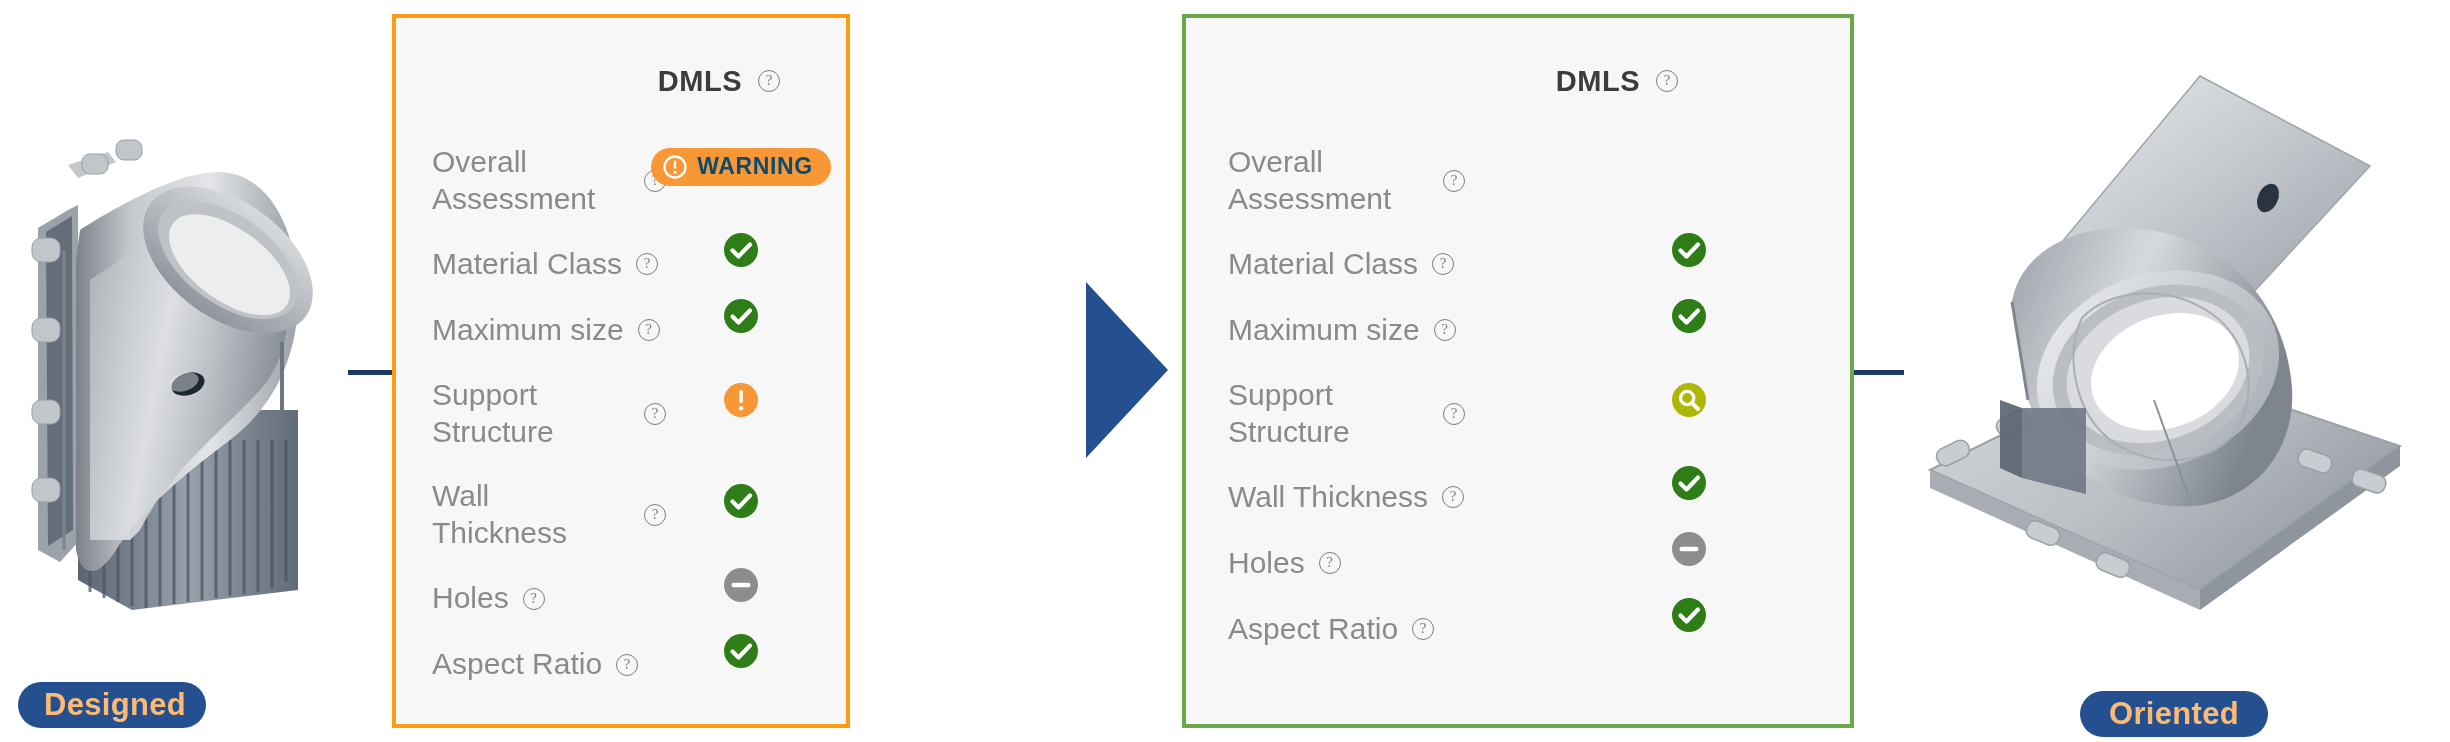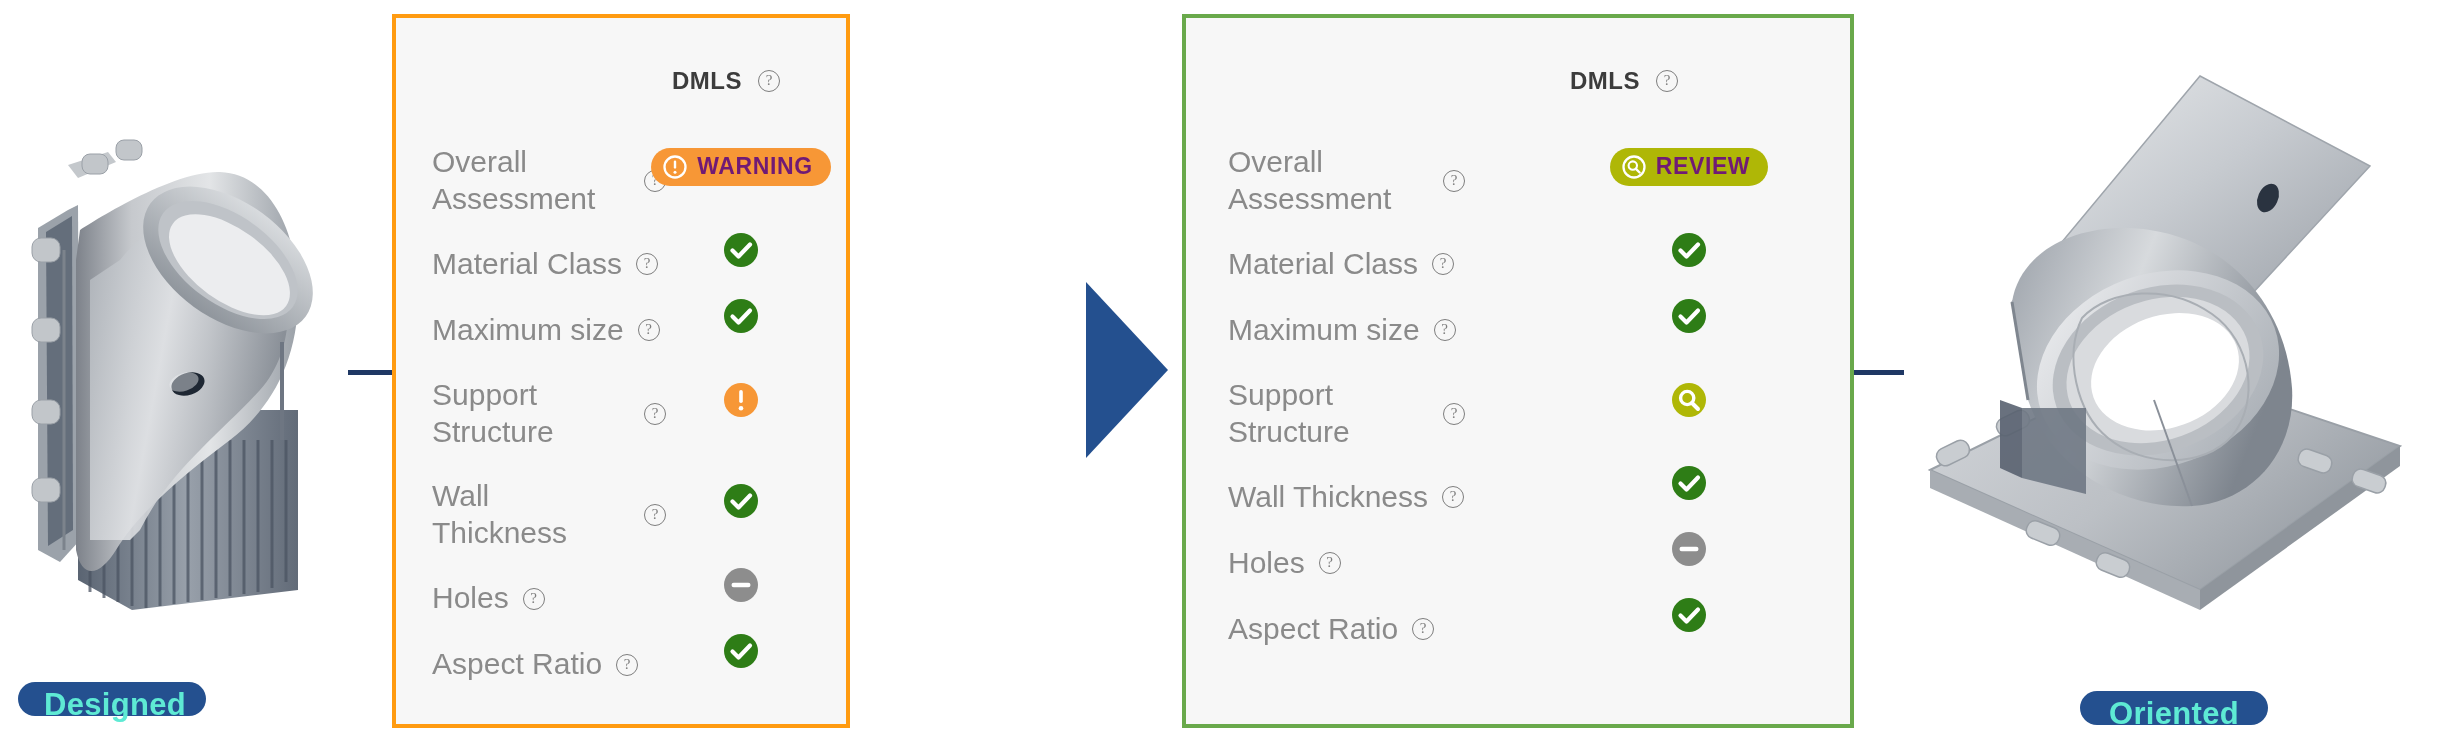--- a/index.html
+++ b/index.html
@@ -12,26 +12,26 @@
   #stage { position: relative; width: 2450px; height: 742px; background:#fff; }
 
   
   .model-stage { position: absolute; }
   .model-stage svg { display:block; }
 
   
   .name-pill {
     position: absolute;
     background: #24508F;
-    color: #5eead4;
+    color: #fdba74;
     font-weight: bold;
     font-size: 31px;
     letter-spacing: 0.3px;
     border-radius: 26px;
-    height: 34px;
+    height: 46px;
     line-height: 46px;
     text-align: center;
     padding: 0 26px;
     white-space: nowrap;
   }
 
   
   .connector {
     position: absolute;
     height: 5px;
@@ -61,21 +61,21 @@
   }
 
   .panel-head {
     display: flex;
     align-items: center;
     justify-content: flex-end;
     height: 58px;
     padding-right: 36px;
   }
   .proc-name {
-    font-size: 24px;
+    font-size: 29px;
     font-weight: bold;
     color: #3C3C3C;
     letter-spacing: 0.5px;
   }
 
   .rows { display: flex; flex-direction: column; flex: 1 1 auto; }
 
   .row {
     display: flex;
     align-items: center;
@@ -127,21 +127,21 @@
   
   .s-icon { display:block; }
 
   
   .badge {
     display: inline-flex;
     align-items: center;
     gap: 9px;
     border-radius: 22px;
     padding: 6px 18px 6px 11px;
-    color: #701a75;
+    color: #0c4a6e;
     font-weight: bold;
     font-size: 23px;
     letter-spacing: 0.6px;
     white-space: nowrap;
   }
   .badge.warning { background: #F79736; }
   .badge.review  { background: #AFB706; }
   .badge-text { line-height: 1; }
 </style>
 </head>
@@ -358,30 +358,20 @@
         <span class="help head">?</span>
       </div>
 
       <div class="rows">
 
         <div class="row tall" style="margin-top:6px;">
           <div class="row-label-wrap">
             <span class="row-label two-line">Overall Assessment</span>
             <span class="help wide-gap">?</span>
           </div>
-          <div class="status-cell" style="width:254px;">
-            <span class="badge review">
-              <svg class="s-icon" width="26" height="26" viewBox="0 0 26 26">
-                <circle cx="13" cy="13" r="10.5" fill="none" stroke="#ffffff" stroke-width="2.3"></circle>
-                <circle cx="11.8" cy="11.6" r="4.2" fill="none" stroke="#ffffff" stroke-width="2.1"></circle>
-                <line x1="14.9" y1="14.8" x2="18.6" y2="18.5" stroke="#ffffff" stroke-width="2.4" stroke-linecap="round"></line>
-              </svg>
-              <span class="badge-text">REVIEW</span>
-            </span>
-          </div>
         </div>
 
         <div class="row">
           <div class="row-label-wrap">
             <span class="row-label">Material Class</span>
             <span class="help">?</span>
           </div>
           <div class="status-cell" style="width:254px;">
             <svg class="s-icon" width="44" height="44" viewBox="0 0 44 44">
               <circle cx="22" cy="22" r="17" fill="#2E7D16"></circle>

